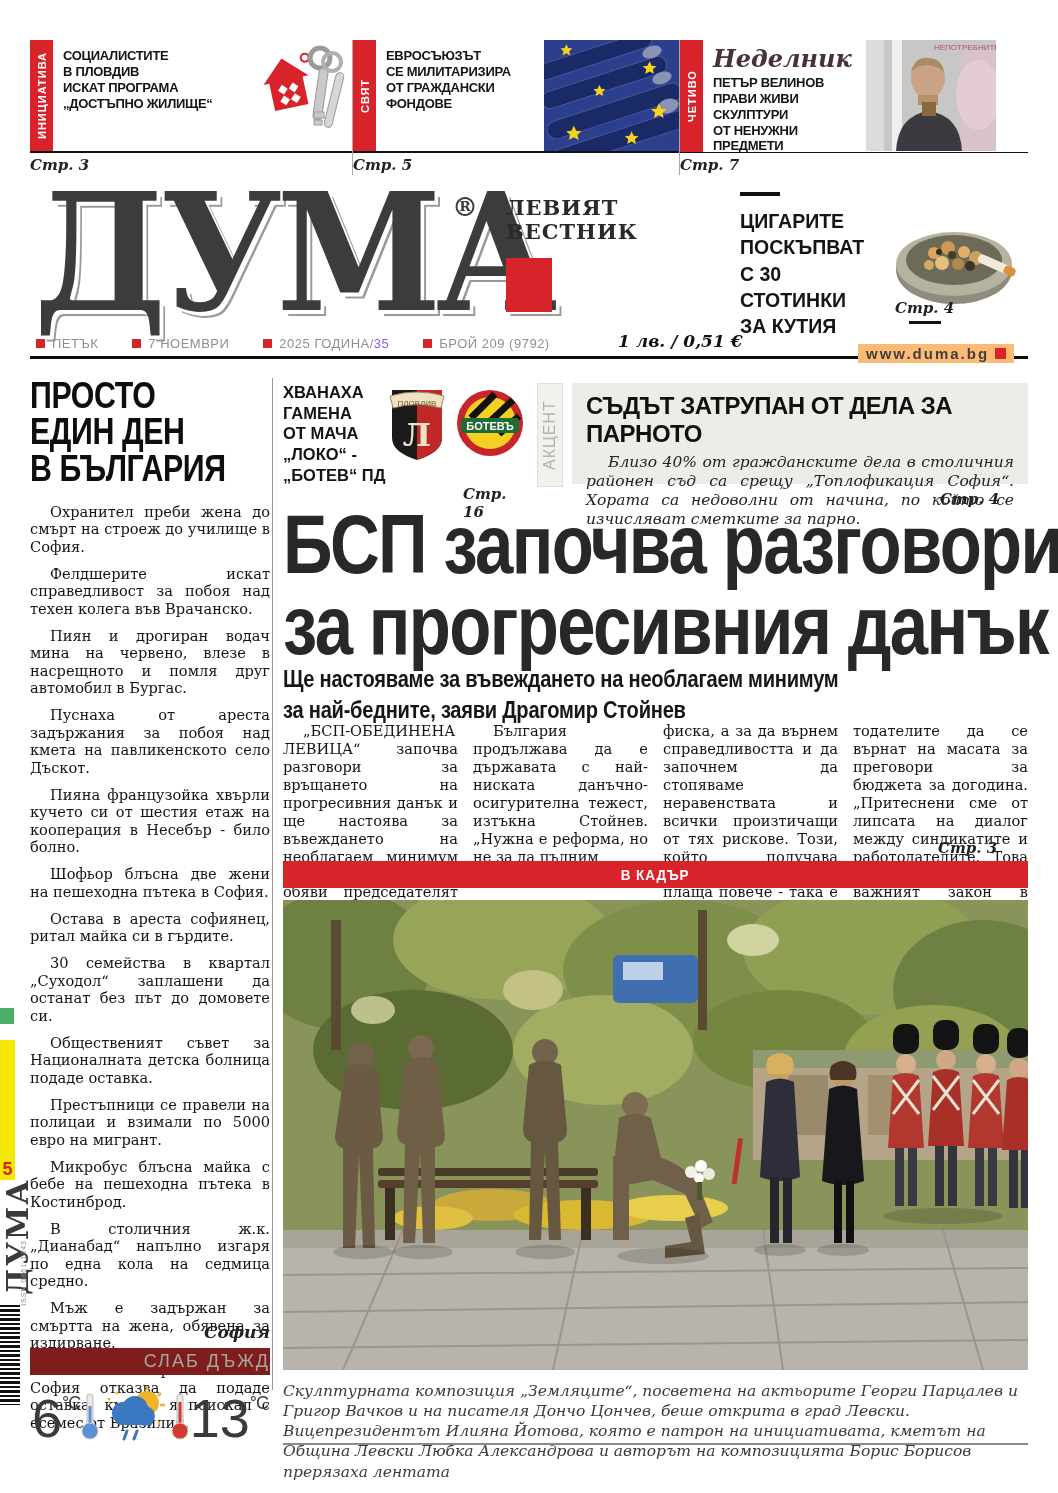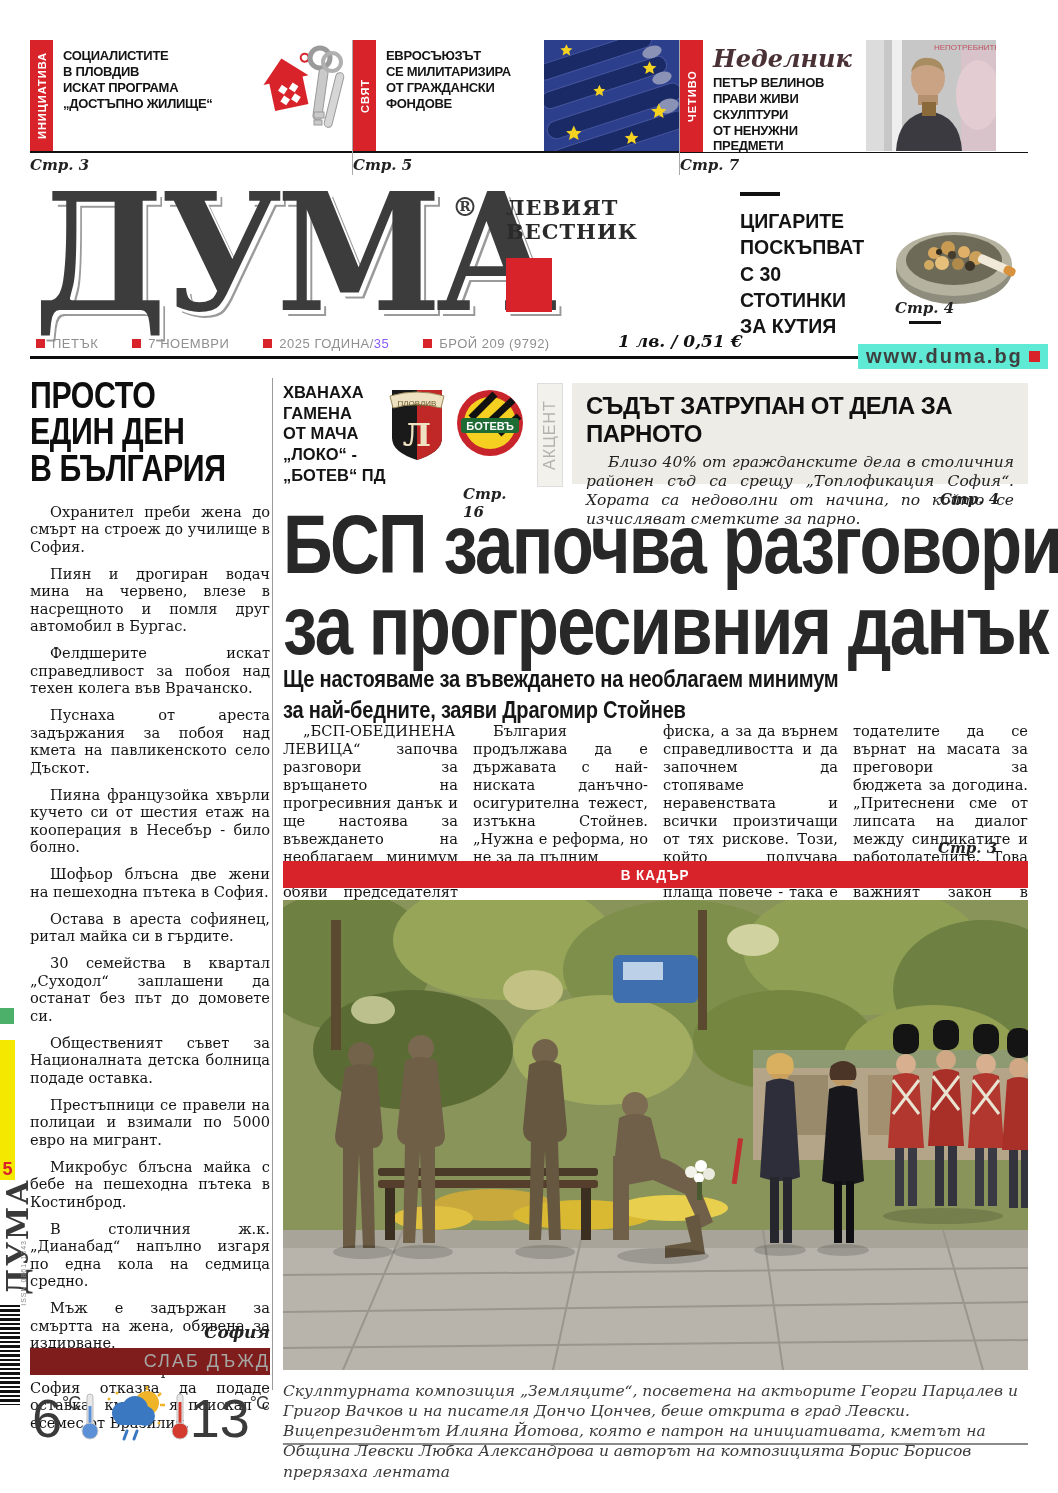--- a/index.html
+++ b/index.html
@@ -34,22 +34,22 @@
   .duma-reg { position:absolute; top:192px; left:452px; font:bold 26px "DejaVu Serif",serif; color:#3c3c3c; }
   .tagline { position:absolute; top:196px; left:506px; font:bold 21px "DejaVu Serif",serif; color:#2a2a2a; letter-spacing:1px; line-height:1.15; }
   .red-square { position:absolute; top:258px; left:506px; width:46px; height:54px; background:#d8232a; }
   .dateline { position:absolute; top:336px; left:36px; display:flex; gap:34px; align-items:center;
     font-family:"Liberation Sans",sans-serif; font-size:13px; color:#8f8f8f; letter-spacing:0.5px; }
   .dl-item { display:flex; align-items:center; gap:7px; }
   .dl-bullet { width:9px; height:9px; background:#d8232a; display:inline-block; }
   .dl-red { color:#8b5cf6; }
   .price { position:absolute; top:331px; left:618px; font:bold italic 17px "DejaVu Serif",serif; color:#111; }
   .main-rule { position:absolute; top:356px; left:30px; width:998px; height:3px; background:#0c0c0c; }
-  .website { position:absolute; top:344px; left:858px; background:#5eead4; padding:1px 8px; z-index:2;
-    font-family:"Liberation Sans",sans-serif; font-weight:bold; font-size:20px; letter-spacing:2px; color:#3f3f3f;
+  .website { position:absolute; top:344px; left:858px; background:#fdba74; padding:1px 8px; z-index:2;
+    font-family:"Liberation Sans",sans-serif; font-weight:bold; font-size:15px; letter-spacing:2px; color:#3f3f3f;
     display:flex; align-items:center; gap:6px; }
   .website .dl-bullet { width:11px; height:11px; }
 
   
   .cig { position:absolute; top:192px; left:740px; width:292px; }
   .cig-dash { width:40px; height:4px; background:#111; margin-bottom:12px; }
   .cig-text { font-size:19.5px; line-height:1.35; color:#141414; }
   .cig-art { position:absolute; top:16px; left:142px; }
   .cig-ref { position:absolute; top:104px; left:155px; text-align:center; }
   .cig-ref .dash2 { width:32px; height:3px; background:#111; margin:4px auto 0; }
@@ -287,22 +287,22 @@
     </div>
   </div>
 
   <div class="left-col">
     <div class="left-title cond cx ml">ПРОСТО
 ЕДИН ДЕН
 В БЪЛГАРИЯ</div>
     <div class="news-items">
 
     <p>Охранител преби жена до смърт на строеж до училище в София.</p>
+        <p>Фелдшерите искат справедливост за побоя над техен колега във Врачанско.</p>
         <p>Пиян и дрогиран водач мина на червено, влезе в насрещното и помля друг автомобил в Бургас.</p>
-        <p>Фелдшерите искат справедливост за побоя над техен колега във Врачанско.</p>
         <p>Пуснаха от ареста задържания за побоя над кмета на павликенското село Дъскот.</p>
         <p>Пияна французойка хвърли кучето си от шестия етаж на кооперация в Несебър - било болно.</p>
         <p>Шофьор блъсна две жени на пешеходна пътека в София.</p>
         <p>Остава в ареста софиянец, ритал майка си в гърдите.</p>
         <p>30 семейства в квартал „Суходол“ заплашени да останат без път до домовете си.</p>
         <p>Общественият съвет за Националната детска болница подаде оставка.</p>
         <p>Престъпници се правели на полицаи и взимали по 5000 евро на мигрант.</p>
         <p>Микробус блъсна майка с бебе на пешеходна пътека в Костинброд.</p>
         <p>В столичния ж.к. „Дианабад“ напълно изгаря по една кола на седмица средно.</p>
         <p>Мъж е задържан за смъртта на жена, обявена за издирване.</p>

